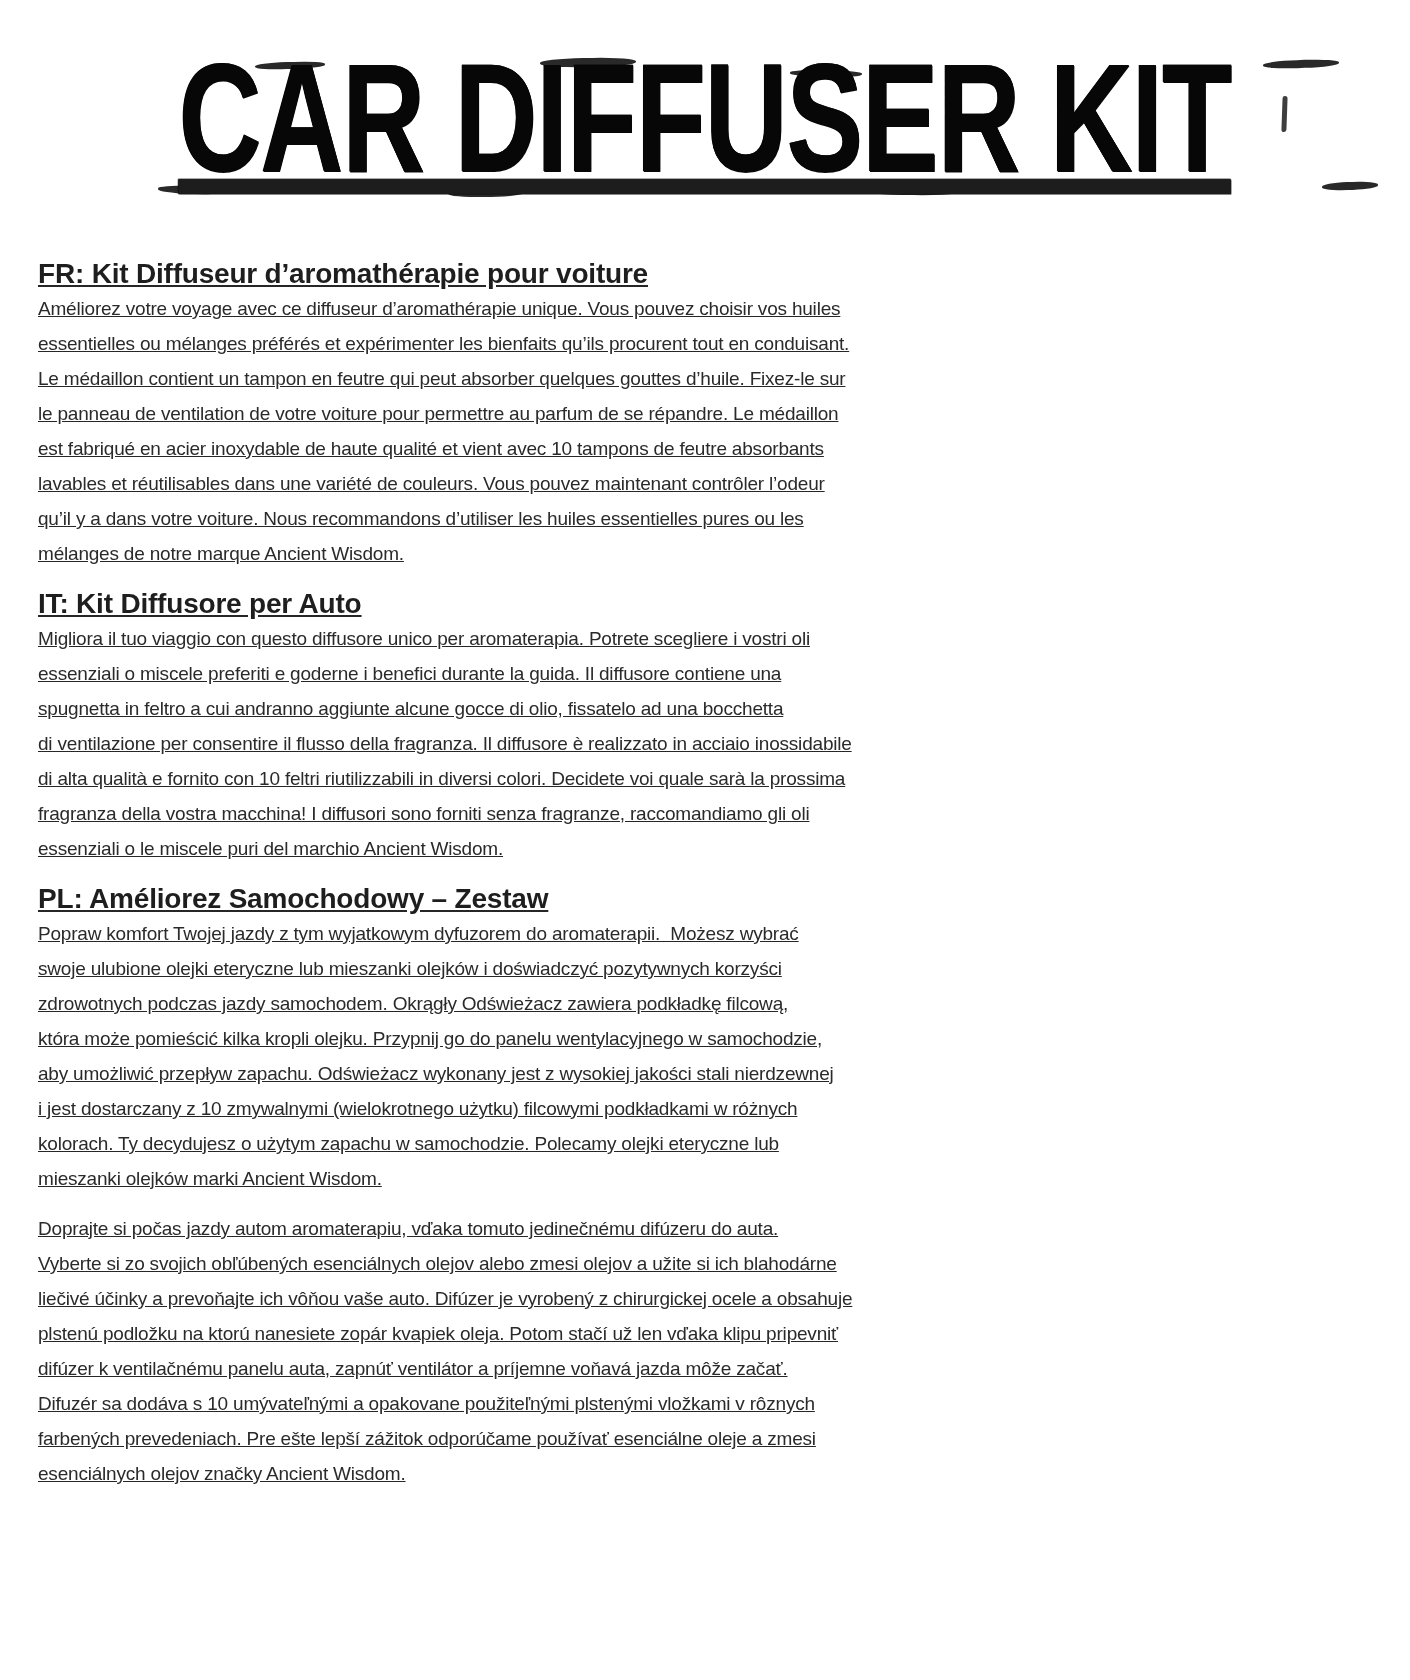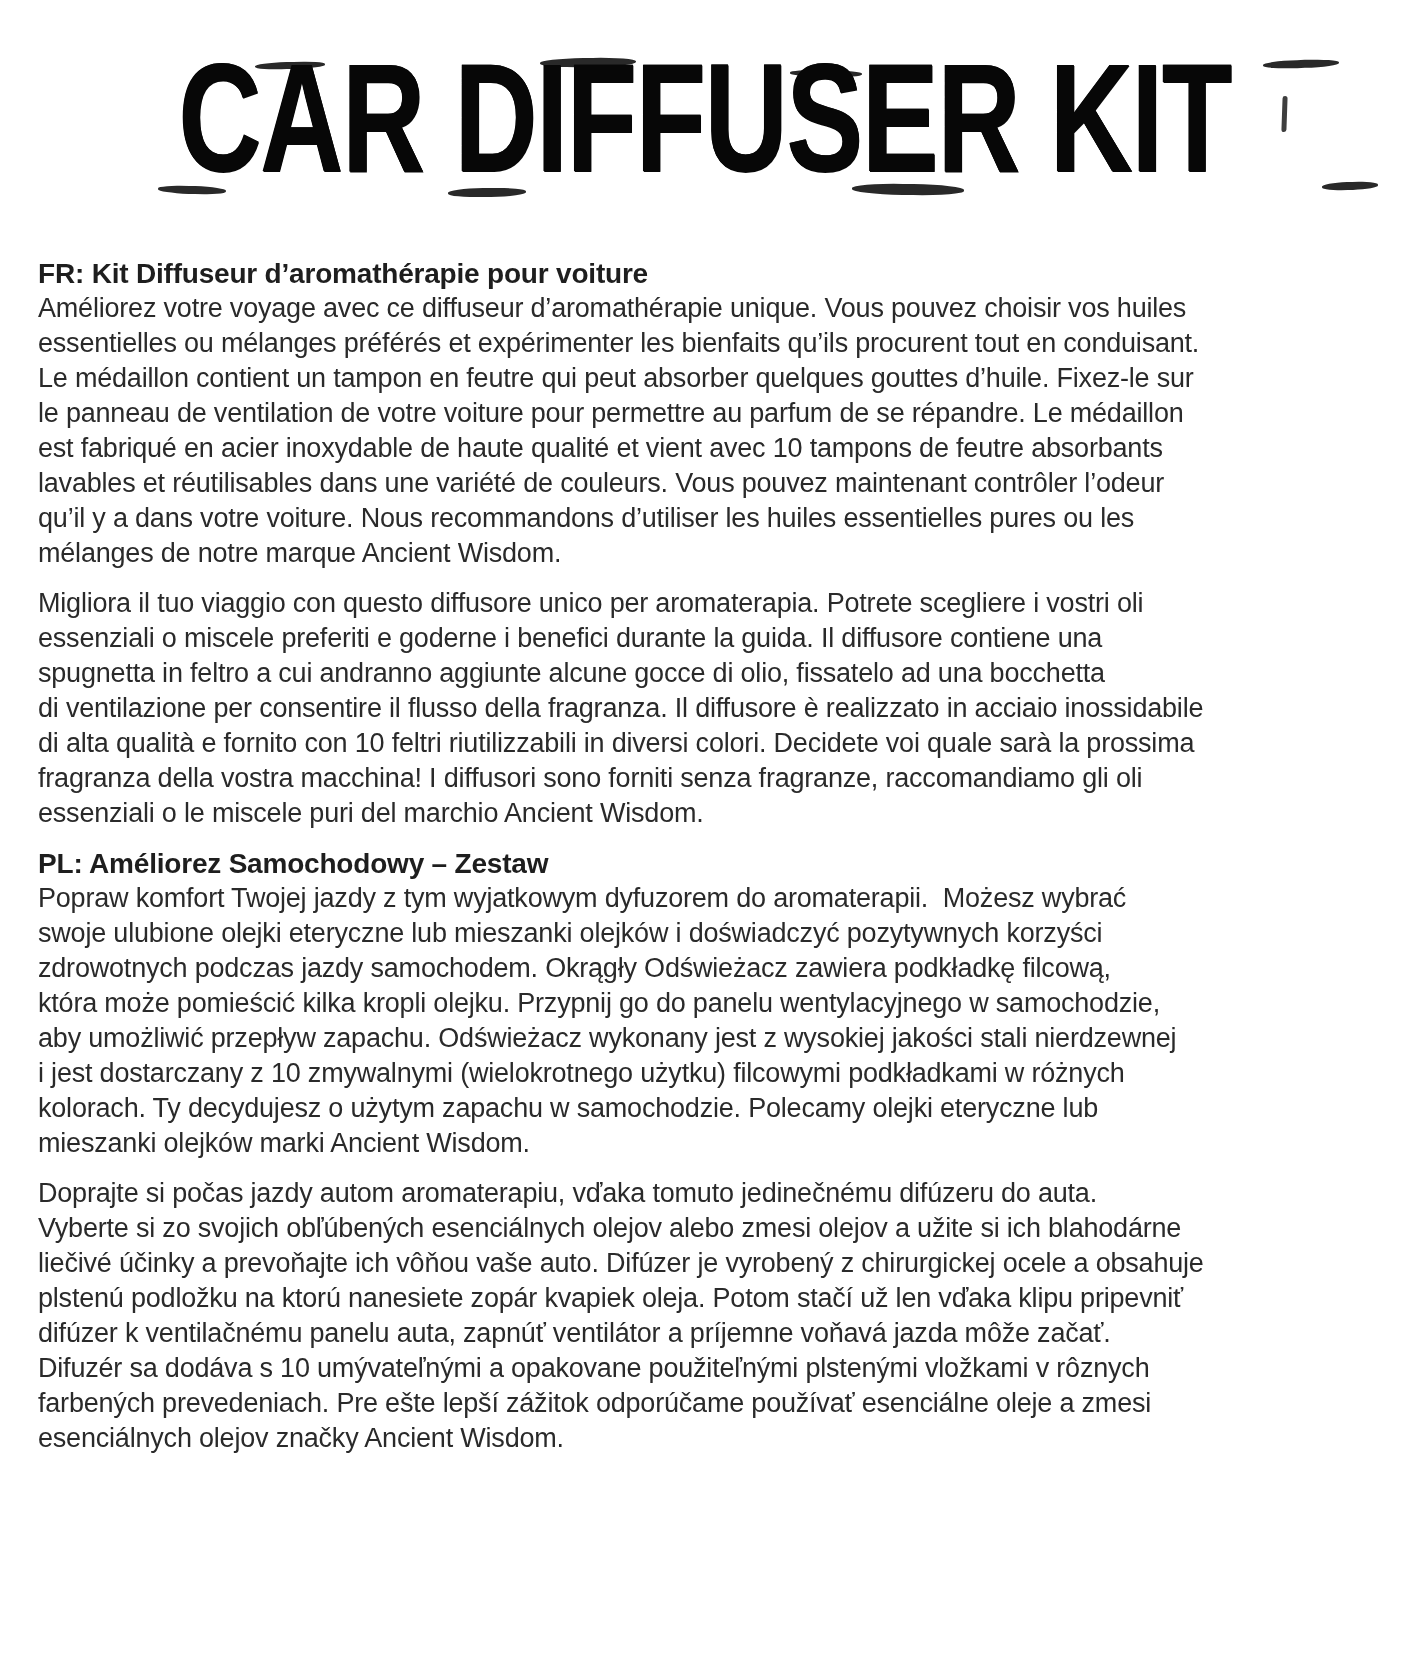--- a/index.html
+++ b/index.html
@@ -8,20 +8,21 @@
     background: #ffffff;
   }
   .page {
     position: relative;
     width: 1410px;
     height: 1680px;
     background: #ffffff;
     overflow: hidden;
     font-family: "Liberation Sans", sans-serif;
     color: #262626;
+    text-decoration: underline;
   }
   
   .title-wrap {
     position: relative;
     width: 100%;
     height: 160px;
     margin-top: 38px;
     display: flex;
     align-items: center;
     justify-content: center;
@@ -73,21 +74,21 @@
   .section { margin-bottom: 15px; }
   .section-heading {
     font-size: 28px;
     font-weight: bold;
     line-height: 35px;
     color: #1e1e1e;
     letter-spacing: -0.2px;
     white-space: pre-wrap;
   }
   .section-body {
-    font-size: 27px;
+    font-size: 19px;
     line-height: 35px;
     letter-spacing: -0.2px;
     color: #2a2a2a;
     white-space: pre-wrap;
   }
 </style>
 </head>
 <body>
 
 <div class="page">
@@ -113,20 +114,21 @@
 essentielles ou mélanges préférés et expérimenter les bienfaits qu’ils procurent tout en conduisant.
 Le médaillon contient un tampon en feutre qui peut absorber quelques gouttes d’huile. Fixez-le sur
 le panneau de ventilation de votre voiture pour permettre au parfum de se répandre. Le médaillon
 est fabriqué en acier inoxydable de haute qualité et vient avec 10 tampons de feutre absorbants
 lavables et réutilisables dans une variété de couleurs. Vous pouvez maintenant contrôler l’odeur
 qu’il y a dans votre voiture. Nous recommandons d’utiliser les huiles essentielles pures ou les
 mélanges de notre marque Ancient Wisdom.</div>
     </div>
 
     <div class="section">
+      <div class="section-heading">IT: Kit Diffusore per Auto</div>
       <div class="section-body">Migliora il tuo viaggio con questo diffusore unico per aromaterapia. Potrete scegliere i vostri oli
 essenziali o miscele preferiti e goderne i benefici durante la guida. Il diffusore contiene una
 spugnetta in feltro a cui andranno aggiunte alcune gocce di olio, fissatelo ad una bocchetta
 di ventilazione per consentire il flusso della fragranza. Il diffusore è realizzato in acciaio inossidabile
 di alta qualità e fornito con 10 feltri riutilizzabili in diversi colori. Decidete voi quale sarà la prossima
 fragranza della vostra macchina! I diffusori sono forniti senza fragranze, raccomandiamo gli oli
 essenziali o le miscele puri del marchio Ancient Wisdom.</div>
     </div>
 
     <div class="section">

